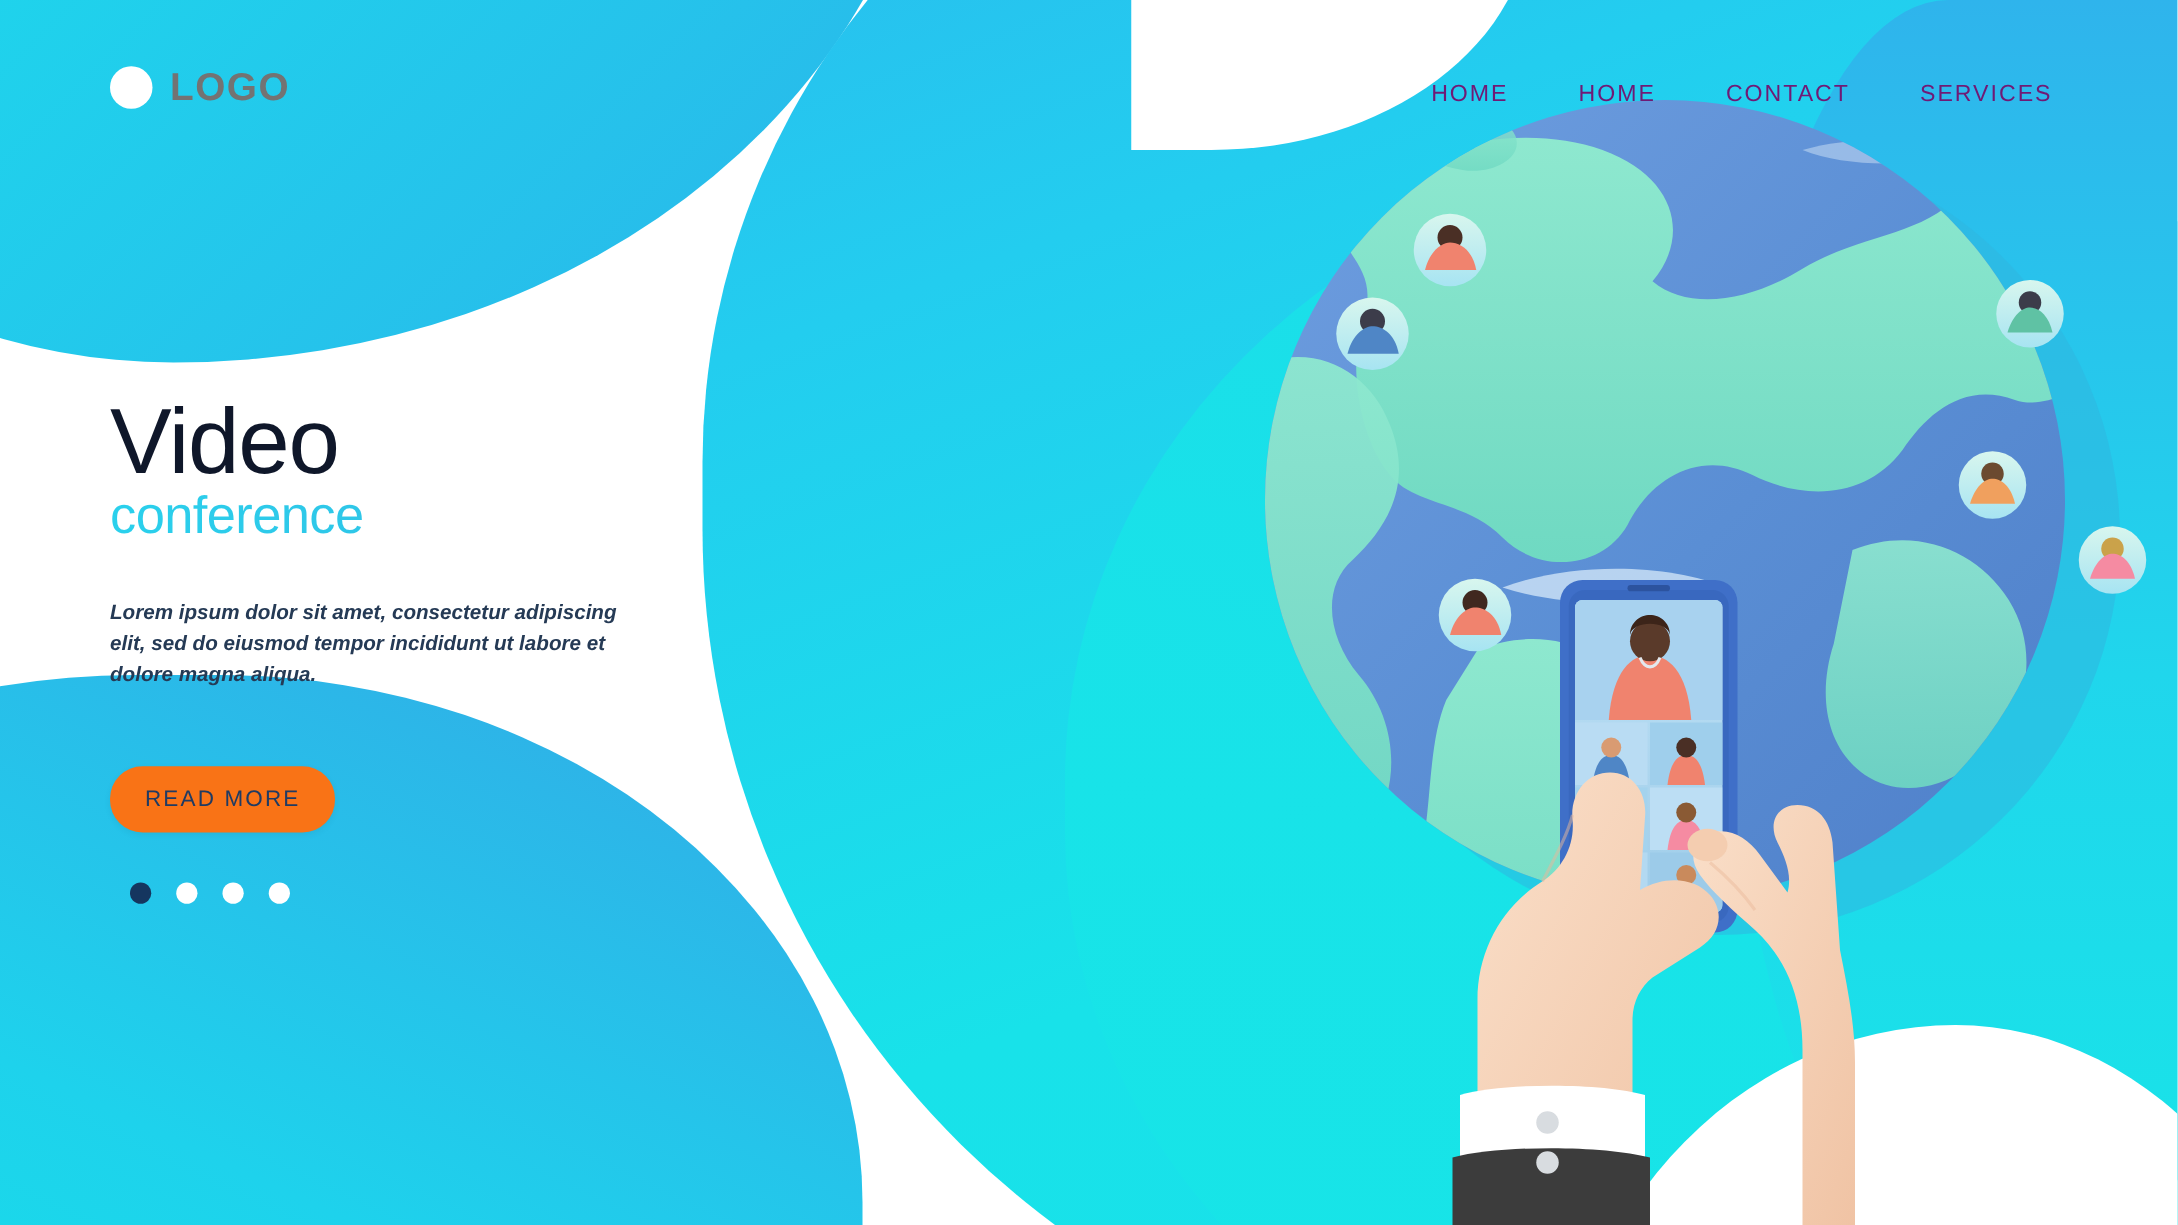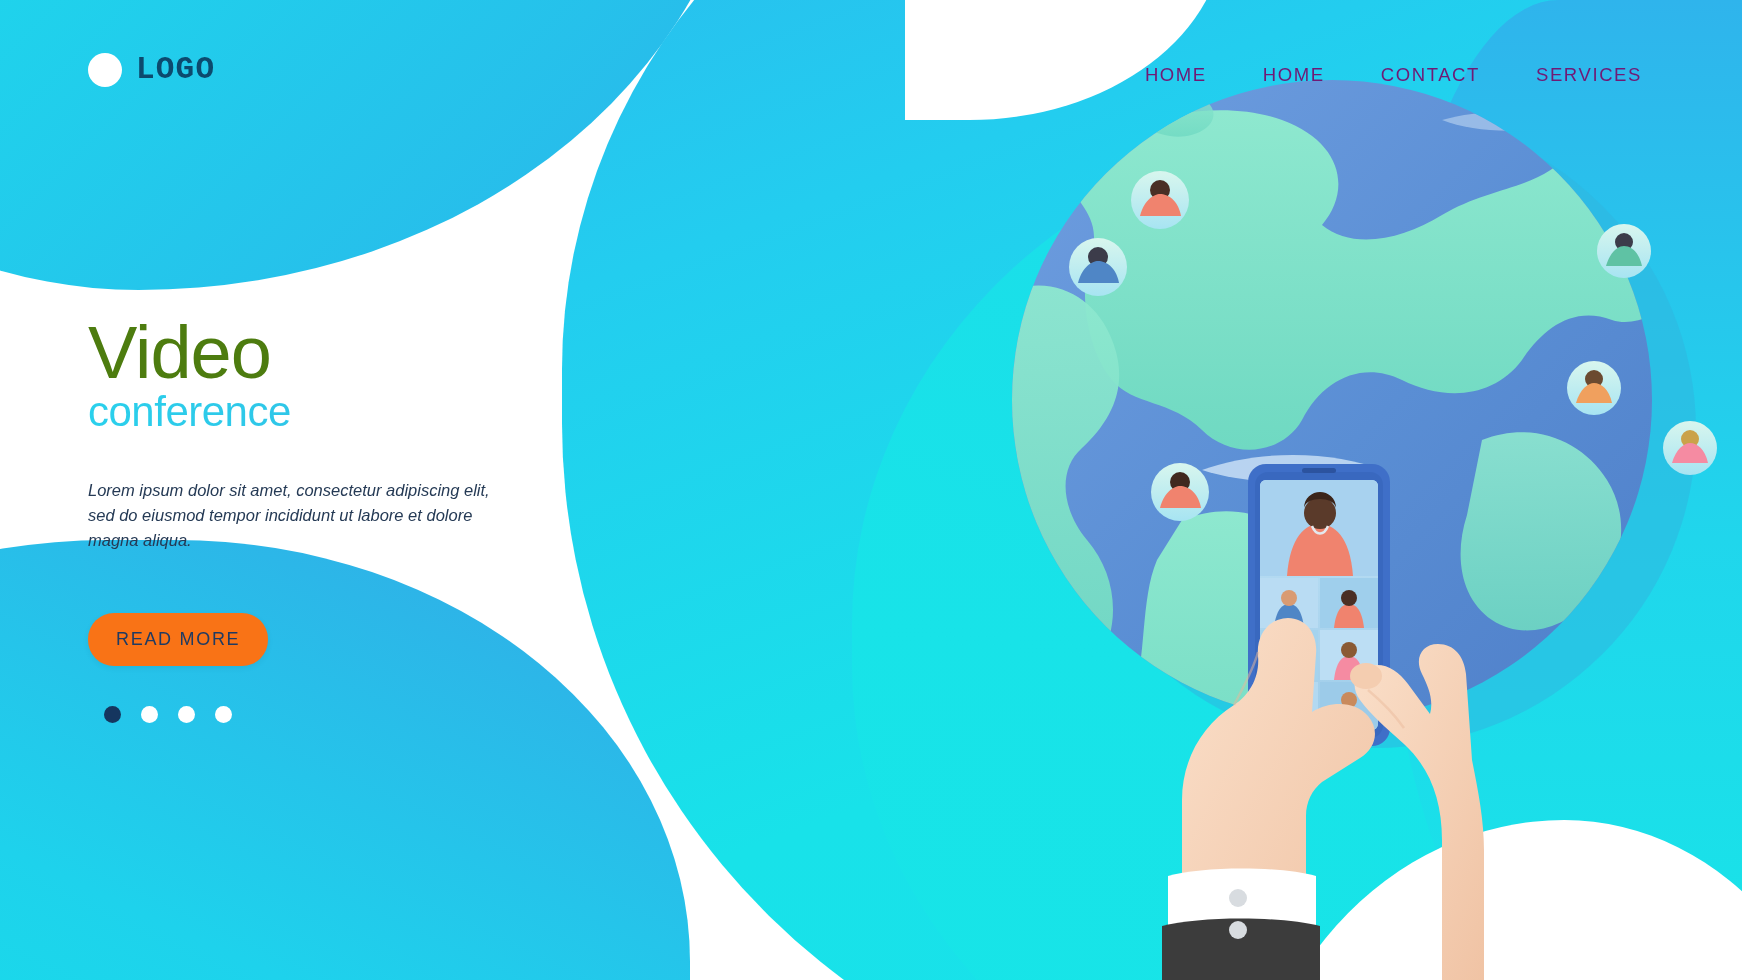--- a/index.html
+++ b/index.html
@@ -49,43 +49,43 @@
     left:905px; top:-120px; width:320px; height:240px;
     background:#ffffff;
     border-radius:0 0 80% 0;
   }
 
   
   .header { position:absolute; left:0; top:0; width:100%; height:150px; z-index:40; }
   .logo { position:absolute; left:88px; top:52px; display:flex; align-items:center; gap:14px; }
   .logo-mark { width:34px; height:34px; border-radius:50%; background:#ffffff; }
   .logo-text {
-    font-size:31px; font-weight:bold; color:#0c4a6e; letter-spacing:1.2px;font-family:Liberation Mono, monospace;
+    font-size:31px; font-weight:bold; color:#737373; letter-spacing:1.2px;
   }
   .nav { position:absolute; right:100px; top:64px; display:flex; gap:56px; }
   .nav a {
     color:#701a75; font-size:18.5px; letter-spacing:1.6px;
     text-decoration:none; font-weight:normal;
   }
 
   
   .hero { position:absolute; left:88px; top:318px; width:520px; z-index:40; }
   .hero h1 {
     font-size:74px; line-height:.94; font-weight:300; letter-spacing:-1px;
-    color:#4d7c0f;
+    color:#0f172a;
   }
   .hero h2 {
     font-size:42px; line-height:1.06; font-weight:300; letter-spacing:-.5px;
     background:linear-gradient(90deg,#2ad0ec 0%,#2fc6e8 40%,#36b6e3 100%);
     -webkit-background-clip:text; background-clip:text; color:transparent;
     margin-top:2px;
   }
   .hero p {
     margin-top:44px; font-size:16.5px; line-height:1.52;
-    font-style:italic; color:#253a55; font-weight:400; max-width:420px;
+    font-style:italic; color:#253a55; font-weight:700; max-width:420px;
   }
   .btn-read {
     margin-top:60px; display:inline-block; background:#f97316;
     color:#1f3b63; font-size:18px; letter-spacing:1.7px;
     padding:16px 28px; border:none; border-radius:26px; cursor:pointer;
     box-shadow:0 2px 6px rgba(0,0,0,.06);
   }
   .dots { margin-top:40px; display:flex; gap:20px; align-items:center; padding-left:16px; }
   .dot { width:17px; height:17px; border-radius:50%; background:#ffffff; }
   .dot.active { background:#15365f; }

